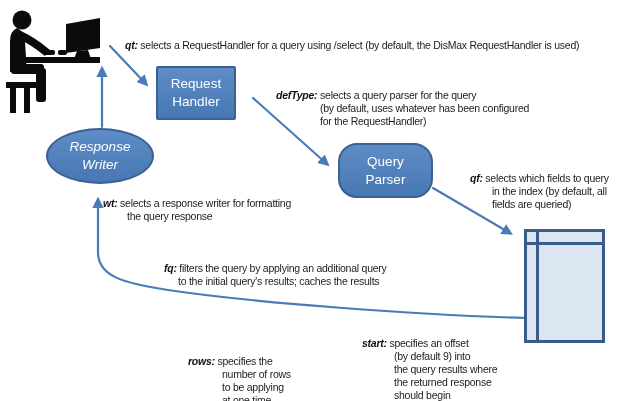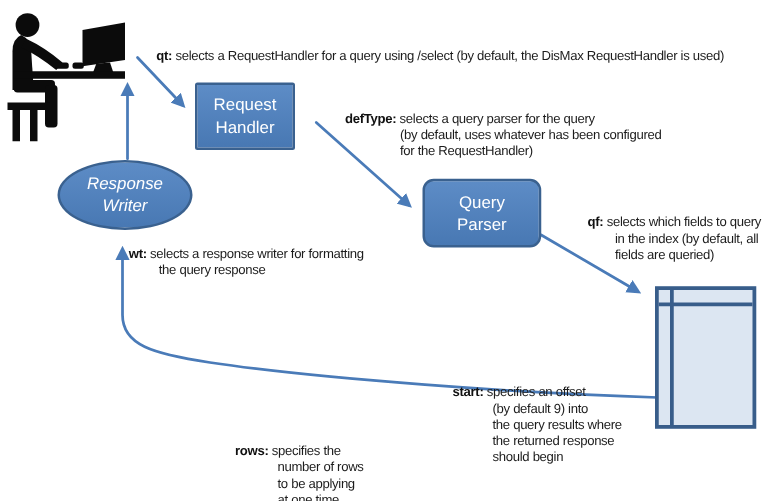--- a/index.html
+++ b/index.html
@@ -9,38 +9,38 @@
   }
   .layer{position:absolute;left:0;top:0;width:624px;height:401px;}
   .node{
     position:absolute;box-sizing:border-box;
     background:linear-gradient(#5d8cc6,#4878b3);
     border:2px solid #3a618f;color:#ffffff;
     display:flex;flex-direction:column;align-items:center;justify-content:center;
     font-size:13.5px;line-height:18px;text-align:center;
   }
   .node.rect{border-radius:2px;}
-  .node.rounded{border-radius:9px;}
+  .node.rounded{border-radius:19px;}
   .node.ellipse{border-radius:50%;font-style:italic;}
   .index-box{
     position:absolute;box-sizing:border-box;left:524px;top:229px;width:81px;height:114px;
     background:#dce6f2;border:3px solid #385d8a;
   }
   .index-vline{position:absolute;left:9px;top:0;width:2.5px;height:100%;background:#385d8a;}
   .index-hline{position:absolute;left:0;top:10px;width:100%;height:2.5px;background:#385d8a;}
   .index-label-wrap{
     position:absolute;left:11px;top:12px;right:0;bottom:0;
     display:flex;align-items:center;justify-content:center;
     font-size:15px;color:#3f3f3f;letter-spacing:.2px;
   }
   .note{
     position:absolute;font-size:10.5px;line-height:13px;letter-spacing:-0.25px;
     color:#1c1c1c;white-space:nowrap;
   }
-  .note .kw{font-weight:bold;color:#111;}
+  .note .kw{font-weight:bold;color:#111;font-style:italic;}
   .note .rest{margin-left:var(--ind,0px);}
 </style>
 </head>
 <body>
 
 <div class="canvas">
 
   <svg class="layer" viewBox="0 0 624 401">
     <defs>
       <marker id="ah" viewBox="0 0 10 10" refX="7" refY="5" markerWidth="5.2" markerHeight="5.2" orient="auto">
@@ -107,29 +107,33 @@
     <div><span class="kw">defType:</span> <span>selects a query parser for the query</span></div>
     <div class="rest">(by default, uses whatever has been configured</div>
     <div class="rest">for the RequestHandler)</div>
   </div>
 
   <div class="note" style="left:103px;top:197px;--ind:24px;">
     <div><span class="kw">wt:</span> <span>selects a response writer for formatting</span></div>
     <div class="rest">the query response</div>
   </div>
 
+  <div class="note" style="left:164px;top:262px;--ind:14px;">
+    <div><span class="kw">fq:</span> <span>filters the query by applying an additional query</span></div>
+    <div class="rest">to the initial query's results;  caches the results</div>
+  </div>
 
   <div class="note" style="left:188px;top:313px;margin-top:42px;--ind:34px;">
     <div><span class="kw">rows:</span> <span>specifies the</span></div>
     <div class="rest">number of rows</div>
     <div class="rest">to be applying</div>
     <div class="rest">at one time</div>
   </div>
 
-  <div class="note" style="left:362px;top:308px;--ind:32px;">
+  <div class="note" style="left:362px;top:337px;--ind:32px;">
     <div><span class="kw">start:</span> <span>specifies an offset</span></div>
     <div class="rest">(by default 9) into</div>
     <div class="rest">the query results where</div>
     <div class="rest">the returned response</div>
     <div class="rest">should begin</div>
   </div>
 
 </div>
 
 </body></html>

